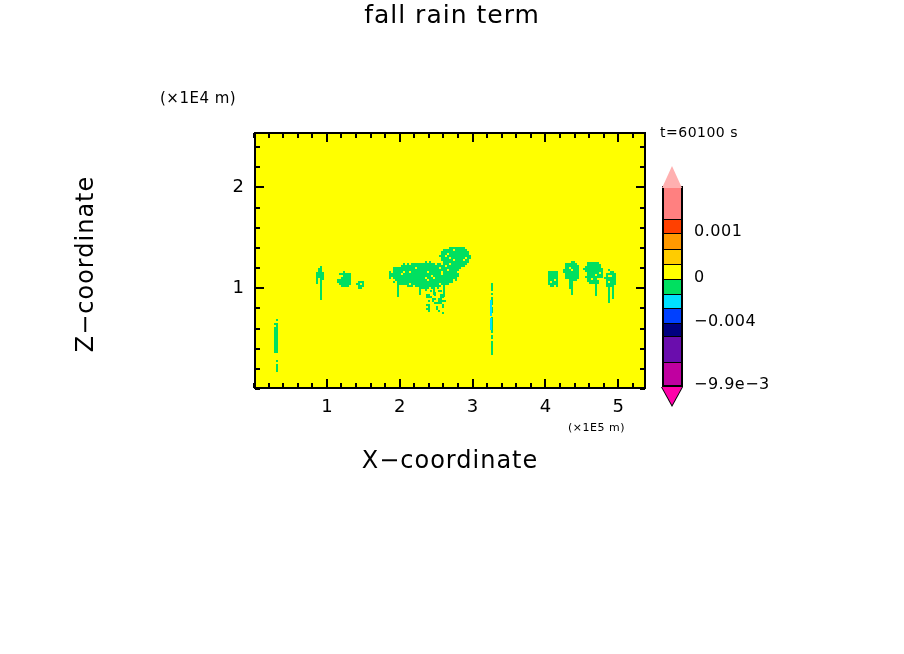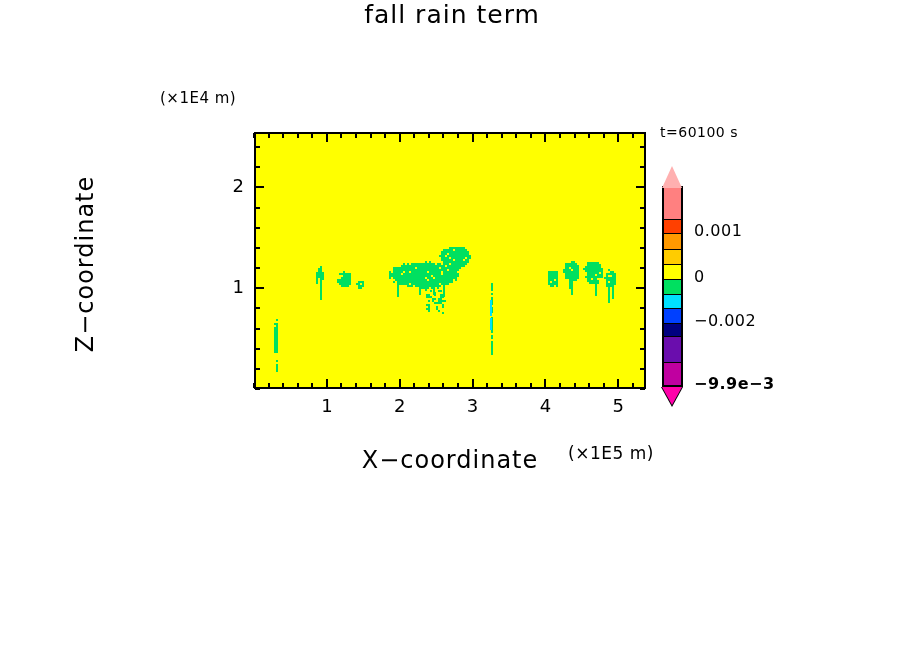--- a/index.html
+++ b/index.html
@@ -1,21 +1,21 @@
 <!DOCTYPE html>
 <html><head>
 <meta charset="utf-8">
 <style>
   html,body{margin:0;padding:0;background:#ffffff;}
   body{width:904px;height:654px;position:relative;overflow:hidden;
        font-family:"DejaVu Sans",sans-serif;color:#000;}
   .abs{position:absolute;}
   #title{left:0;top:56px;width:904px;text-align:center;font-size:25px;letter-spacing:1px;}
   #yunit{left:160px;top:89px;font-size:15px;letter-spacing:0.5px;}
-  #xunit{left:568px;top:443px;font-size:17px;letter-spacing:0.5px;}
+  #xunit{left:568px;top:421px;font-size:11px;letter-spacing:0.5px;}
   #tlabel{left:660px;top:124px;font-size:14px;letter-spacing:0.5px;}
   #ytitle{left:-25px;top:250px;width:220px;text-align:center;font-size:24px;
           transform:rotate(-90deg);transform-origin:50% 50%;letter-spacing:1px;}
   #xtitle{left:254px;top:446px;width:392px;text-align:center;font-size:24px;letter-spacing:1px;}
   #plot{left:254px;top:132px;width:392px;height:257px;background:#ffff00;
         border:2px solid #000;box-sizing:border-box;overflow:hidden;}
   #cells{position:absolute;inset:0;}
   .cell{position:absolute;}
   .tick{position:absolute;background:#000;}
   .ticklabel{position:absolute;font-size:18px;text-align:center;}
@@ -1028,15 +1028,15 @@
     <div class="bandline" style="top: 174px;"></div>
     <div class="band" style="top: 175px; height: 22px; background: rgb(192, 0, 160);"></div>
   </div>
 <div id="cbar-extras">
     <div class="arrow" style="left: 662px; top: 166px; width: 0px; height: 0px; border-left: 10.5px solid transparent; border-right: 10.5px solid transparent; border-bottom: 22px solid rgb(255, 176, 176);"></div>
     <div class="arrow" style="left: 661px; top: 164px; width: 0px; height: 0px; border-left: 11.5px solid transparent; border-right: 11.5px solid transparent; border-bottom: 24px solid rgb(0, 0, 0); z-index: -1;"></div>
     <div class="arrow" style="left: 661px; top: 387px; width: 0px; height: 0px; border-left: 11.5px solid transparent; border-right: 11.5px solid transparent; border-top: 20px solid rgb(0, 0, 0);"></div>
     <div class="arrow" style="left: 662px; top: 387px; width: 0px; height: 0px; border-left: 10.5px solid transparent; border-right: 10.5px solid transparent; border-top: 18px solid rgb(255, 0, 170);"></div>
     <div class="cblabel" style="top: 221px;">0.001</div>
     <div class="cblabel" style="top: 267px;">0</div>
-    <div class="cblabel" style="top: 311px;">−0.002</div>
-    <div class="cblabel" style="top: 374px; font-weight: bold;">−9.9e−3</div>
+    <div class="cblabel" style="top: 311px;">−0.004</div>
+    <div class="cblabel" style="top: 374px;">−9.9e−3</div>
   </div>
 
 </body></html>

